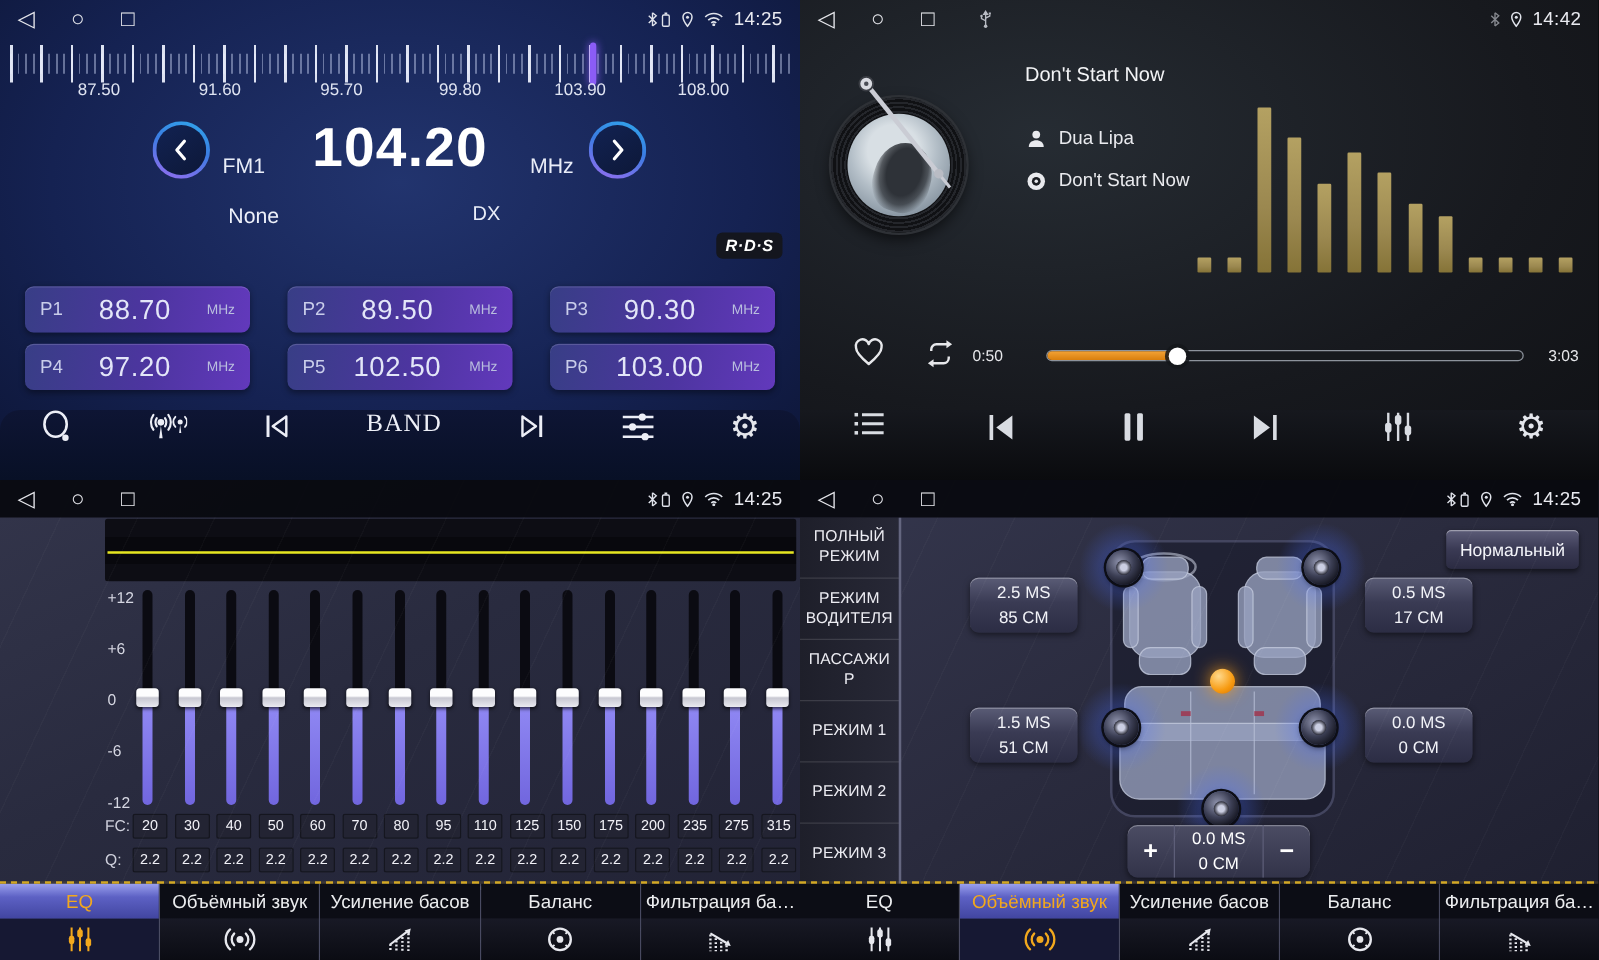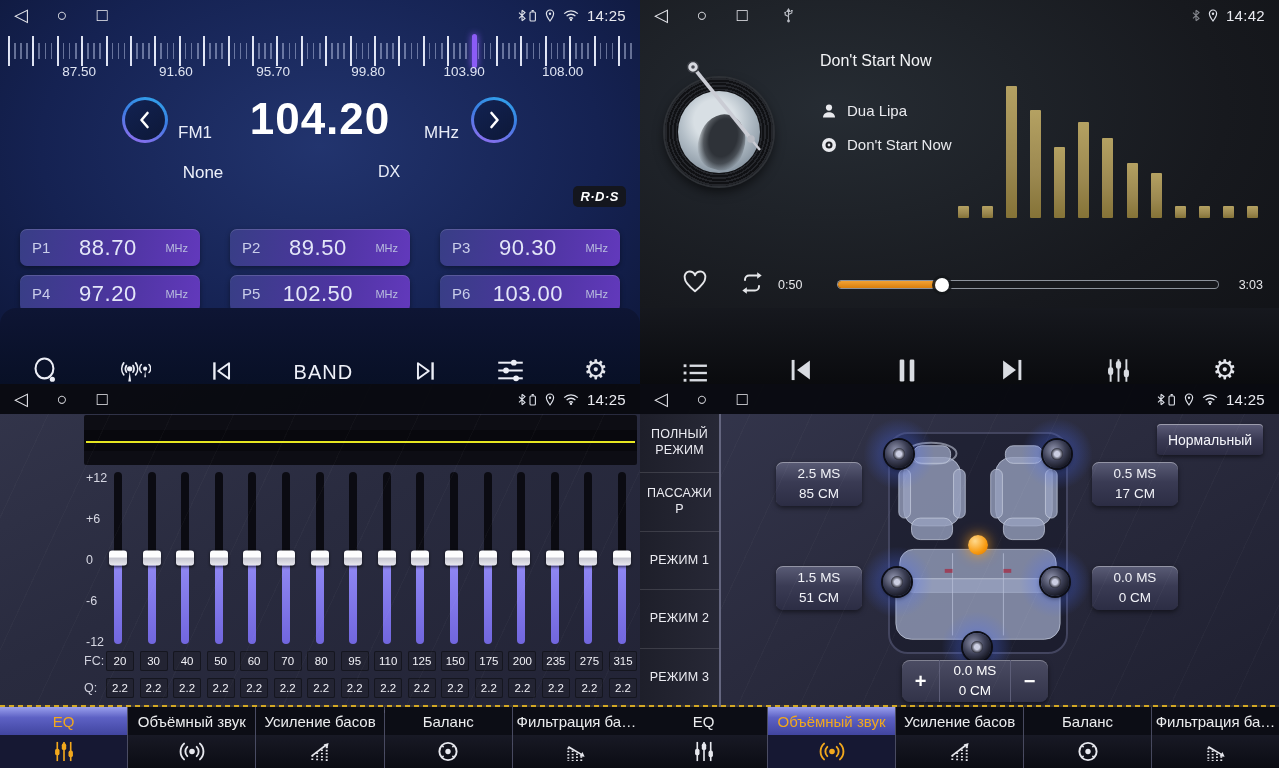--- a/index.html
+++ b/index.html
@@ -50,22 +50,22 @@
     letter-spacing:.5px; }
   #presets-grid { position:absolute; left:20px; right:20px; top:229px; display:grid;
     grid-template-columns:repeat(3,1fr); column-gap:30px; row-gap:9px; }
   .preset-btn { height:37px; border-radius:7px; display:flex; align-items:center;
     padding:0 12px; gap:6px;
     background:linear-gradient(100deg,#383e86 0%,#4d35a0 55%,#6239bc 100%);
     box-shadow:inset 0 1px 0 rgba(255,255,255,.15), 0 2px 5px rgba(0,0,0,.4); }
   .p-id { font-size:15px; color:#c9cdea; }
   .p-freq { flex:1; text-align:center; font-size:22px; color:#e3e6f8; letter-spacing:.5px; }
   .p-unit { font-size:11px; color:#b9bede; }
-  .toolbar { position:absolute; left:0; right:0; bottom:0; height:76px;
-    display:flex; align-items:flex-end; justify-content:space-between; color:#eceef6; }
+  .toolbar { position:absolute; left:0; right:0; bottom:0; height:56px;
+    display:flex; align-items:flex-start; justify-content:space-between; color:#eceef6;font-family:Liberation Serif, serif; }
   #radio-toolbar { background:linear-gradient(180deg,#0e1534 0%,#081026 100%);
     border-radius:16px 16px 0 0; padding:0 32px; }
   #band-btn { font-size:20px; letter-spacing:1px; color:#eef0f8; }
 
   
   #q-player { left:640px; top:0; width:639px; height:384px;
     background:radial-gradient(820px 460px at 30% 28%, #262c33 0%, #17191e 48%, #0b0c0f 100%); }
   #vinyl { position:absolute; left:25px; top:78px; width:108px; height:108px; border-radius:50%;
     background:repeating-radial-gradient(circle at 50% 50%, #24262b 0 1.5px, #101114 1.5px 3.5px);
     box-shadow:0 0 0 2px #2e3136, 0 5px 12px rgba(0,0,0,.65); }
@@ -766,20 +766,23 @@
           </svg>
         <span class="sb-time">14:25</span>
       </div>
     </div>
 
     <div class="side" id="pos-side">
         <div class="side-item mode-item">
           <span>ПОЛНЫЙ РЕЖИМ</span>
         </div>
         <div class="side-item mode-item">
+          <span>РЕЖИМ ВОДИТЕЛЯ</span>
+        </div>
+        <div class="side-item mode-item">
           <span>ПАССАЖИР</span>
         </div>
         <div class="side-item mode-item">
           <span>РЕЖИМ 1</span>
         </div>
         <div class="side-item mode-item">
           <span>РЕЖИМ 2</span>
         </div>
         <div class="side-item mode-item">
           <span>РЕЖИМ 3</span>

